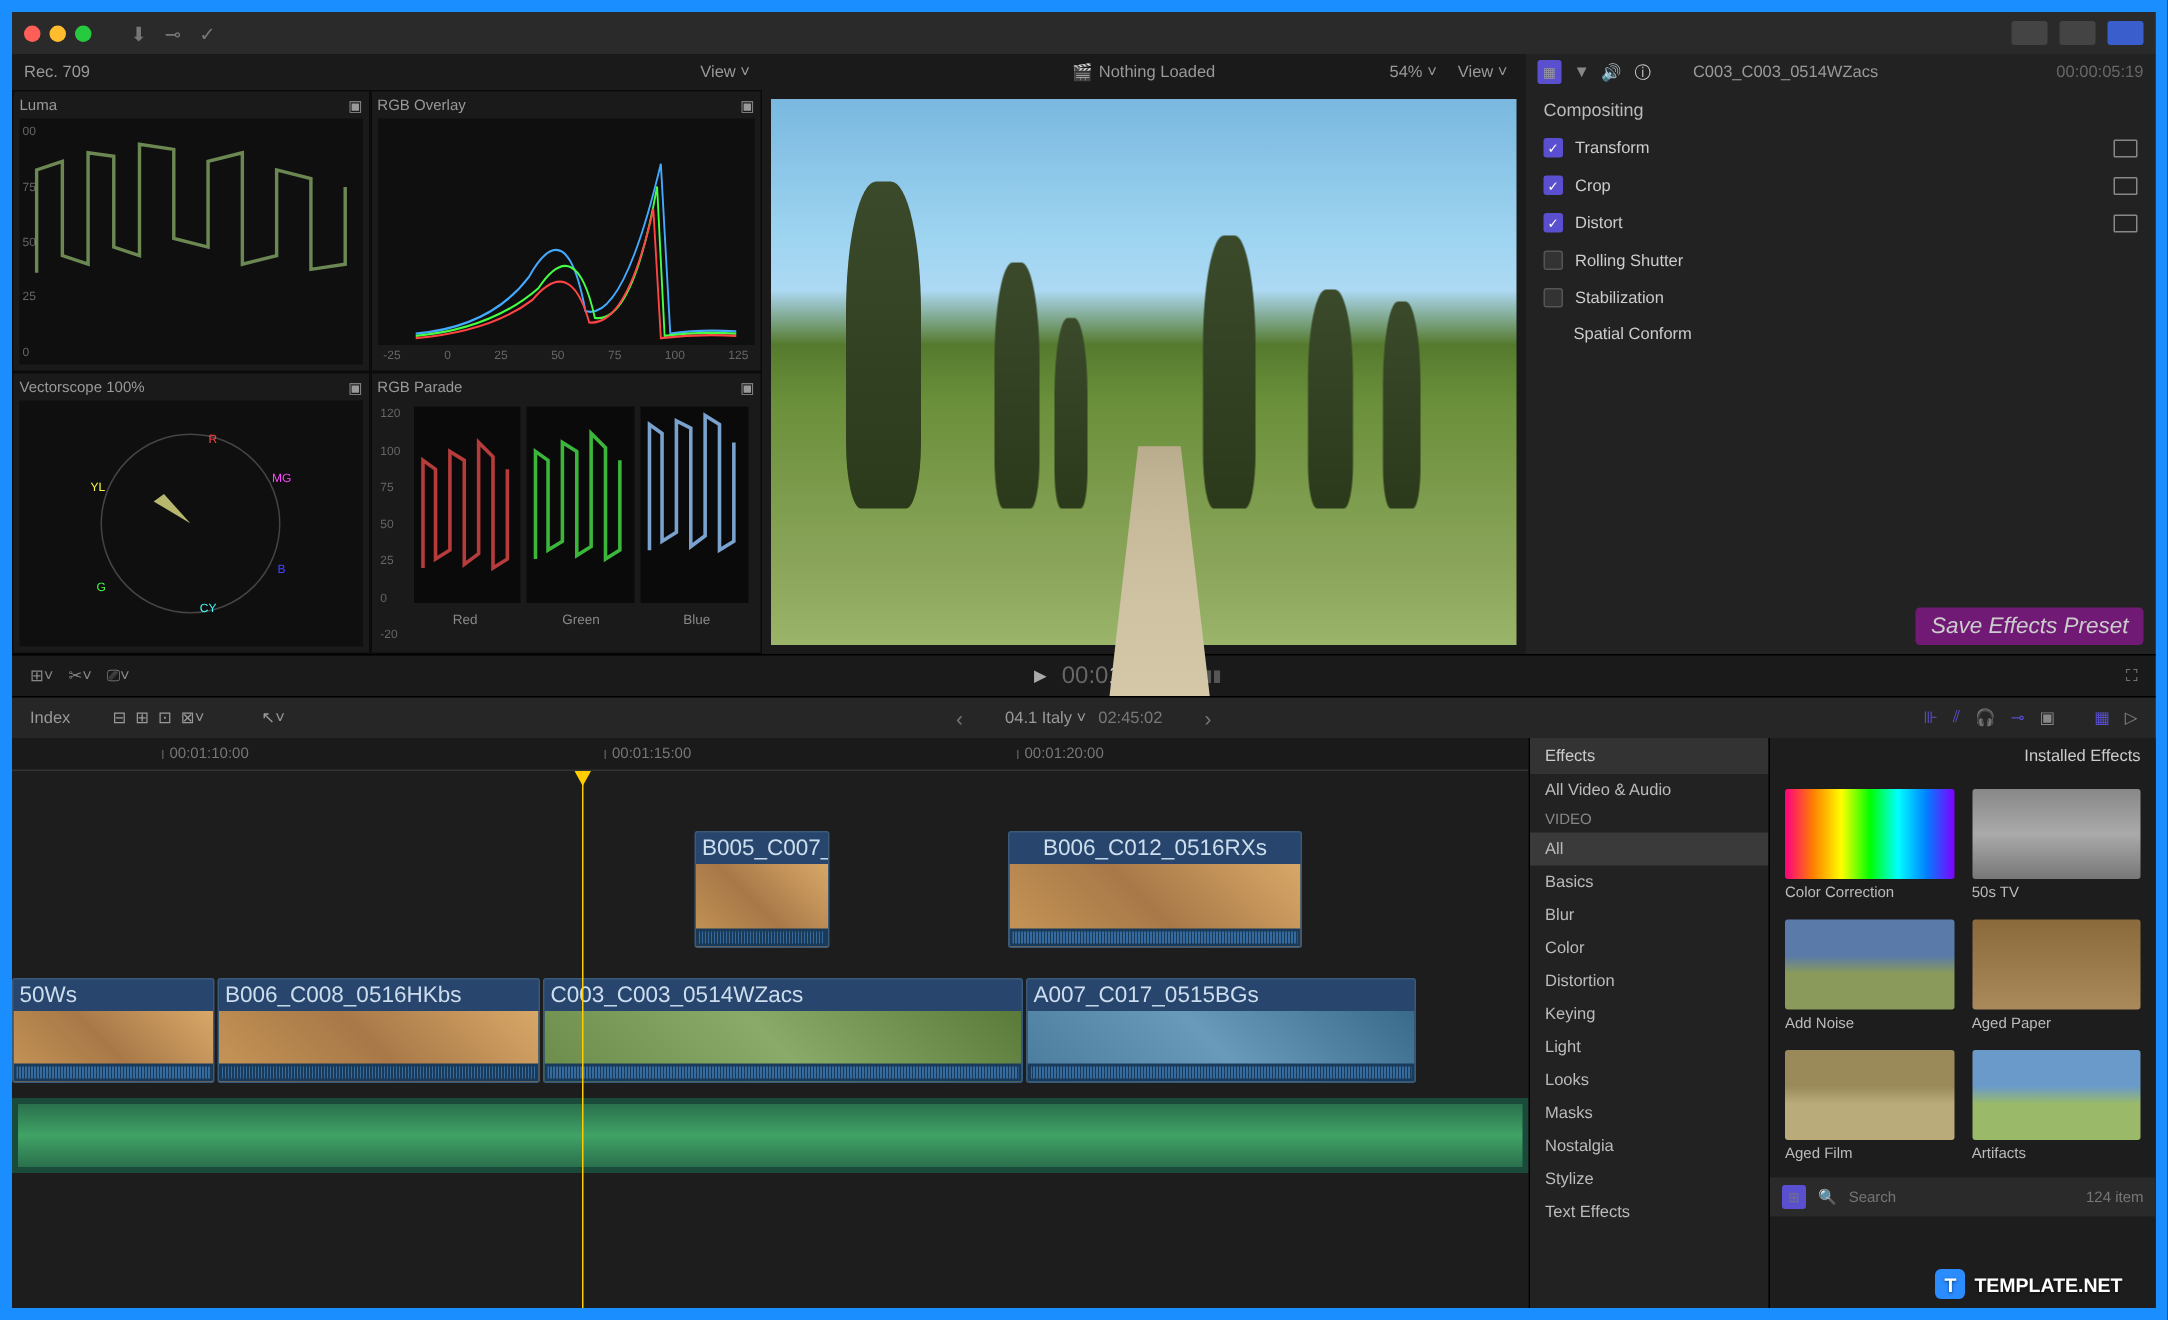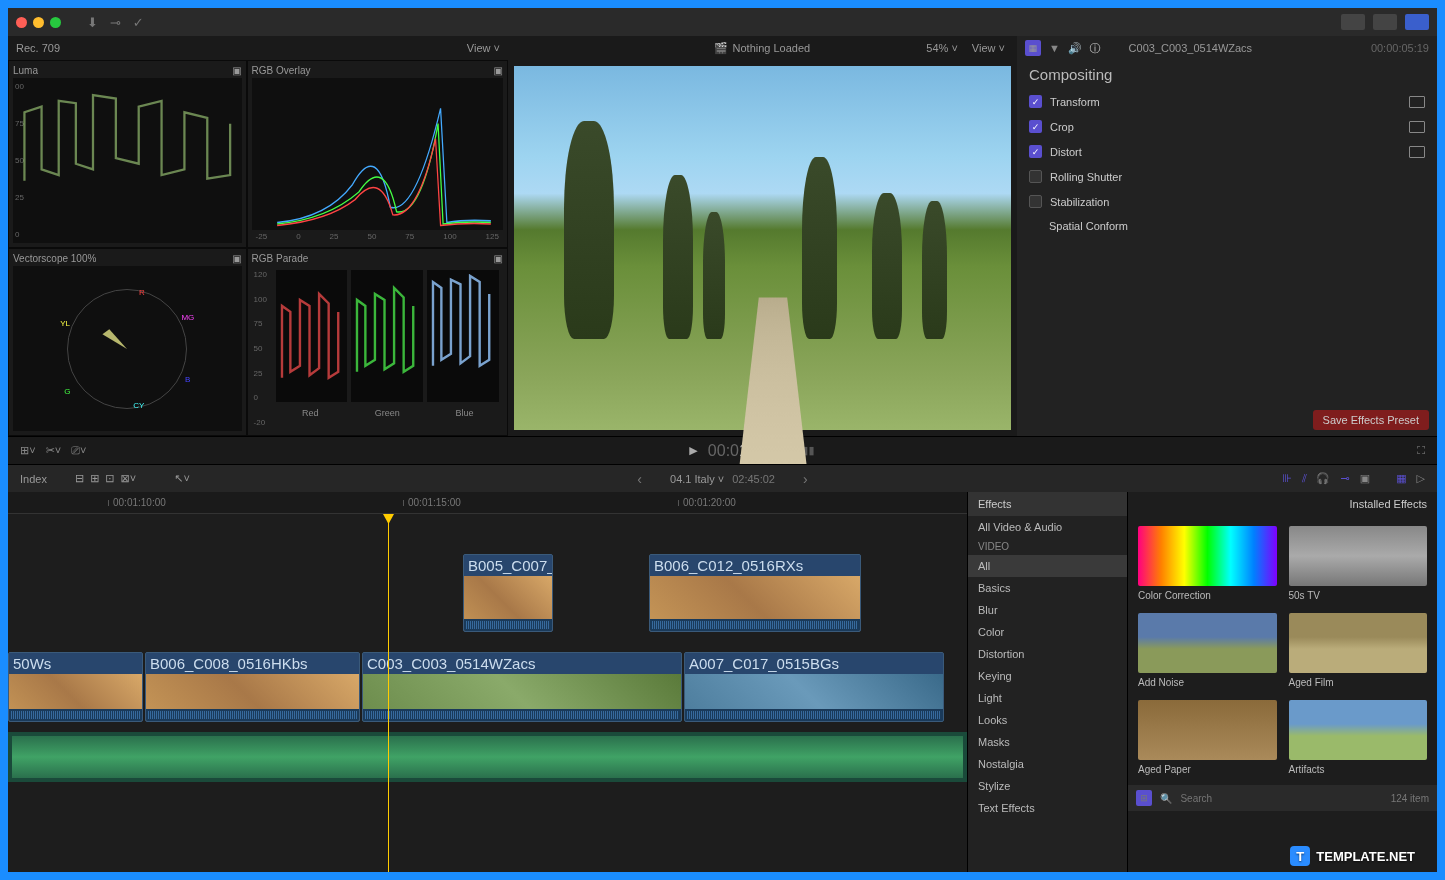--- a/index.html
+++ b/index.html
@@ -32,26 +32,26 @@
 .parade-lbl{font-size:9px;color:#888;text-align:center;margin-top:2px;}
 .viewer{flex:1;background:#1a1a1a;display:flex;flex-direction:column;}
 .viewer-hdr{height:24px;display:flex;align-items:center;justify-content:space-between;padding:0 12px;font-size:11px;color:#999;}
 .viewer-hdr .center{position:absolute;left:50%;transform:translateX(-50%);display:flex;align-items:center;gap:4px;}
 .viewer-canvas{flex:1;margin:6px;background:linear-gradient(to bottom,#7ab8e0 0%,#9dd4f0 25%,#add9f4 35%,#557a2e 45%,#6a8f3a 55%,#7a9a4a 70%,#8aa55a 85%,#9ab56a 100%);position:relative;}
 .tree{position:absolute;bottom:25%;width:30px;height:45%;background:linear-gradient(to top,#2a3a1a,#3a4a2a);border-radius:40% 40% 20% 20%;}
 .road{position:absolute;bottom:0;left:48%;width:8%;height:45%;background:linear-gradient(to top,#d4c8a8,#b8ac8c);transform:perspective(100px) rotateX(30deg);}
 .inspector{width:420px;background:#222;display:flex;flex-direction:column;}
 .insp-hdr{height:24px;display:flex;align-items:center;padding:0 8px;gap:8px;font-size:11px;color:#999;}
 .insp-icon{width:16px;height:16px;background:#5a4fcf;border-radius:2px;display:inline-flex;align-items:center;justify-content:center;font-size:9px;}
-.insp-section{padding:6px 12px;font-size:15px;color:#bbb;}
+.insp-section{padding:6px 12px;font-size:12px;color:#bbb;}
 .insp-row{display:flex;align-items:center;padding:6px 12px;font-size:11px;color:#ccc;gap:8px;}
 .chk{width:13px;height:13px;background:#5a4fcf;border-radius:2px;display:inline-flex;align-items:center;justify-content:center;color:#fff;font-size:9px;}
 .chk.off{background:#333;border:1px solid #555;}
 .insp-tool{margin-left:auto;width:16px;height:12px;border:1px solid #888;border-radius:1px;}
-.save-preset{margin-top:auto;margin-left:auto;padding:4px 10px;background:#7f1d1d;font-size:11px;color:#ccc;border-radius:3px;margin-bottom:6px;margin-right:8px;}
+.save-preset{margin-top:auto;margin-left:auto;padding:4px 10px;background:#701a75;font-size:15px;color:#ccc;border-radius:3px;margin-bottom:6px;margin-right:8px;font-style:italic;}
 .mid-bar{height:28px;background:#1a1a1a;border-top:1px solid #000;display:flex;align-items:center;padding:0 12px;gap:10px;font-size:11px;color:#888;}
 .play-icon{color:#aaa;}
 .big-time{font-size:16px;color:#ccc;font-variant-numeric:tabular-nums;}
 .big-time .dim{color:#666;}
 .tl-toolbar{height:28px;background:#262626;border-top:1px solid #000;display:flex;align-items:center;padding:0 12px;gap:8px;font-size:11px;color:#999;}
 .tl-center{position:absolute;left:50%;transform:translateX(-50%);display:flex;align-items:center;gap:8px;}
 .nav-arrow{color:#777;font-size:14px;padding:0 20px;}
 .tl-icons{margin-left:auto;display:flex;gap:10px;color:#888;}
 .tl-icons .accent{color:#5a4fcf;}
 .lower{flex:1;display:flex;background:#1a1a1a;}
@@ -69,21 +69,21 @@
 .clip-thumb.water{background:linear-gradient(45deg,#4a7a9a,#6a9aba,#3a6a8a);}
 .clip-audio{position:absolute;bottom:0;left:0;right:0;height:12px;background:#1a3a5a;}
 .clip-audio::after{content:"";position:absolute;inset:2px;background:repeating-linear-gradient(90deg,#4a8aca 0,#4a8aca 1px,transparent 1px,transparent 2px);opacity:.6;}
 .audio-track{position:absolute;left:0;right:0;height:50px;background:#1a4a3a;}
 .audio-track::after{content:"";position:absolute;inset:4px;background:linear-gradient(to bottom,rgba(80,200,120,.3) 0%,rgba(80,200,120,.7) 50%,rgba(80,200,120,.3) 100%);}
 .fx-panel{width:160px;background:#222;border-left:1px solid #000;}
 .fx-hdr{padding:6px 10px;font-size:11px;color:#ccc;background:#333;}
 .fx-item{padding:5px 10px;font-size:11px;color:#bbb;cursor:pointer;}
 .fx-item.sel{background:#3a3a3a;}
 .fx-sub{font-size:10px;color:#888;padding:3px 10px;}
-.fx-browser{width:310px;background:#1d1d1d;border-left:1px solid #000;display:flex;flex-direction:column;}
+.fx-browser{width:258px;background:#1d1d1d;border-left:1px solid #000;display:flex;flex-direction:column;}
 .fx-browser-hdr{padding:6px 10px;font-size:11px;color:#ccc;text-align:right;}
 .fx-grid{display:grid;grid-template-columns:1fr 1fr;gap:12px;padding:10px;overflow-y:auto;}
 .fx-thumb{display:flex;flex-direction:column;gap:4px;}
 .fx-thumb-img{height:60px;border-radius:2px;}
 .fx-thumb-lbl{font-size:10px;color:#bbb;}
 .fx-search{height:26px;background:#2a2a2a;display:flex;align-items:center;padding:0 8px;gap:8px;font-size:10px;color:#777;}
 .watermark{position:absolute;right:30px;bottom:14px;display:flex;align-items:center;gap:6px;color:#fff;font-size:13px;font-weight:600;z-index:100;text-shadow:0 1px 2px rgba(0,0,0,.6);}
 .watermark .wicon{width:20px;height:20px;background:#2a8cff;border-radius:4px;display:flex;align-items:center;justify-content:center;font-weight:bold;}
 </style>
 </head>
@@ -338,21 +338,21 @@
           </div>
       </div>
       <div class="tracks">
         <div class="playhead"></div>
         <div id="clips-upper">
             <div class="clip" style="left: 455px; width: 90px; top: 40px; height: 78px;">
               <div class="clip-title">B005_C007_05...</div>
               <div class="clip-thumb urban"></div>
               <div class="clip-audio"></div>
             </div>
-            <div class="clip" style="left: 641px; width: 212px; top: 40px; height: 78px;">
+            <div class="clip" style="left: 664px; width: 196px; top: 40px; height: 78px; text-align: center;">
               <div class="clip-title">B006_C012_0516RXs</div>
               <div class="clip-thumb urban"></div>
               <div class="clip-audio"></div>
             </div>
           </div>
         <div id="clips-main">
             <div class="clip" style="left: 0px; width: 135px; top: 138px; height: 70px;">
               <div class="clip-title">50Ws</div>
               <div class="clip-thumb urban"></div>
               <div class="clip-audio"></div>
@@ -406,26 +406,26 @@
           </div>
           <div class="fx-thumb">
             <div class="fx-thumb-img" style="background:linear-gradient(#888,#aaa,#777);"></div>
             <div class="fx-thumb-lbl">50s TV</div>
           </div>
           <div class="fx-thumb">
             <div class="fx-thumb-img" style="background:linear-gradient(#5a7aaa 40%,#8a9a5a 60%);"></div>
             <div class="fx-thumb-lbl">Add Noise</div>
           </div>
           <div class="fx-thumb">
+            <div class="fx-thumb-img" style="background:linear-gradient(#8a6a3a,#aa8a5a);"></div>
+            <div class="fx-thumb-lbl">Aged Paper</div>
+          </div>
+          <div class="fx-thumb">
             <div class="fx-thumb-img" style="background:linear-gradient(#9a8a5a 40%,#baac7a 60%);"></div>
             <div class="fx-thumb-lbl">Aged Film</div>
-          </div>
-          <div class="fx-thumb">
-            <div class="fx-thumb-img" style="background:linear-gradient(#8a6a3a,#aa8a5a);"></div>
-            <div class="fx-thumb-lbl">Aged Paper</div>
           </div>
           <div class="fx-thumb">
             <div class="fx-thumb-img" style="background:linear-gradient(#6a9aca 40%,#9aba6a 60%);"></div>
             <div class="fx-thumb-lbl">Artifacts</div>
           </div>
         </div>
       <div class="fx-search">
         <span class="insp-icon">⊞</span>
         <span>🔍</span>
         <input style="flex: 1 1 0%; background: transparent; border: none; color: rgb(204, 204, 204); font-size: 10px; outline: none;" placeholder="Search">

